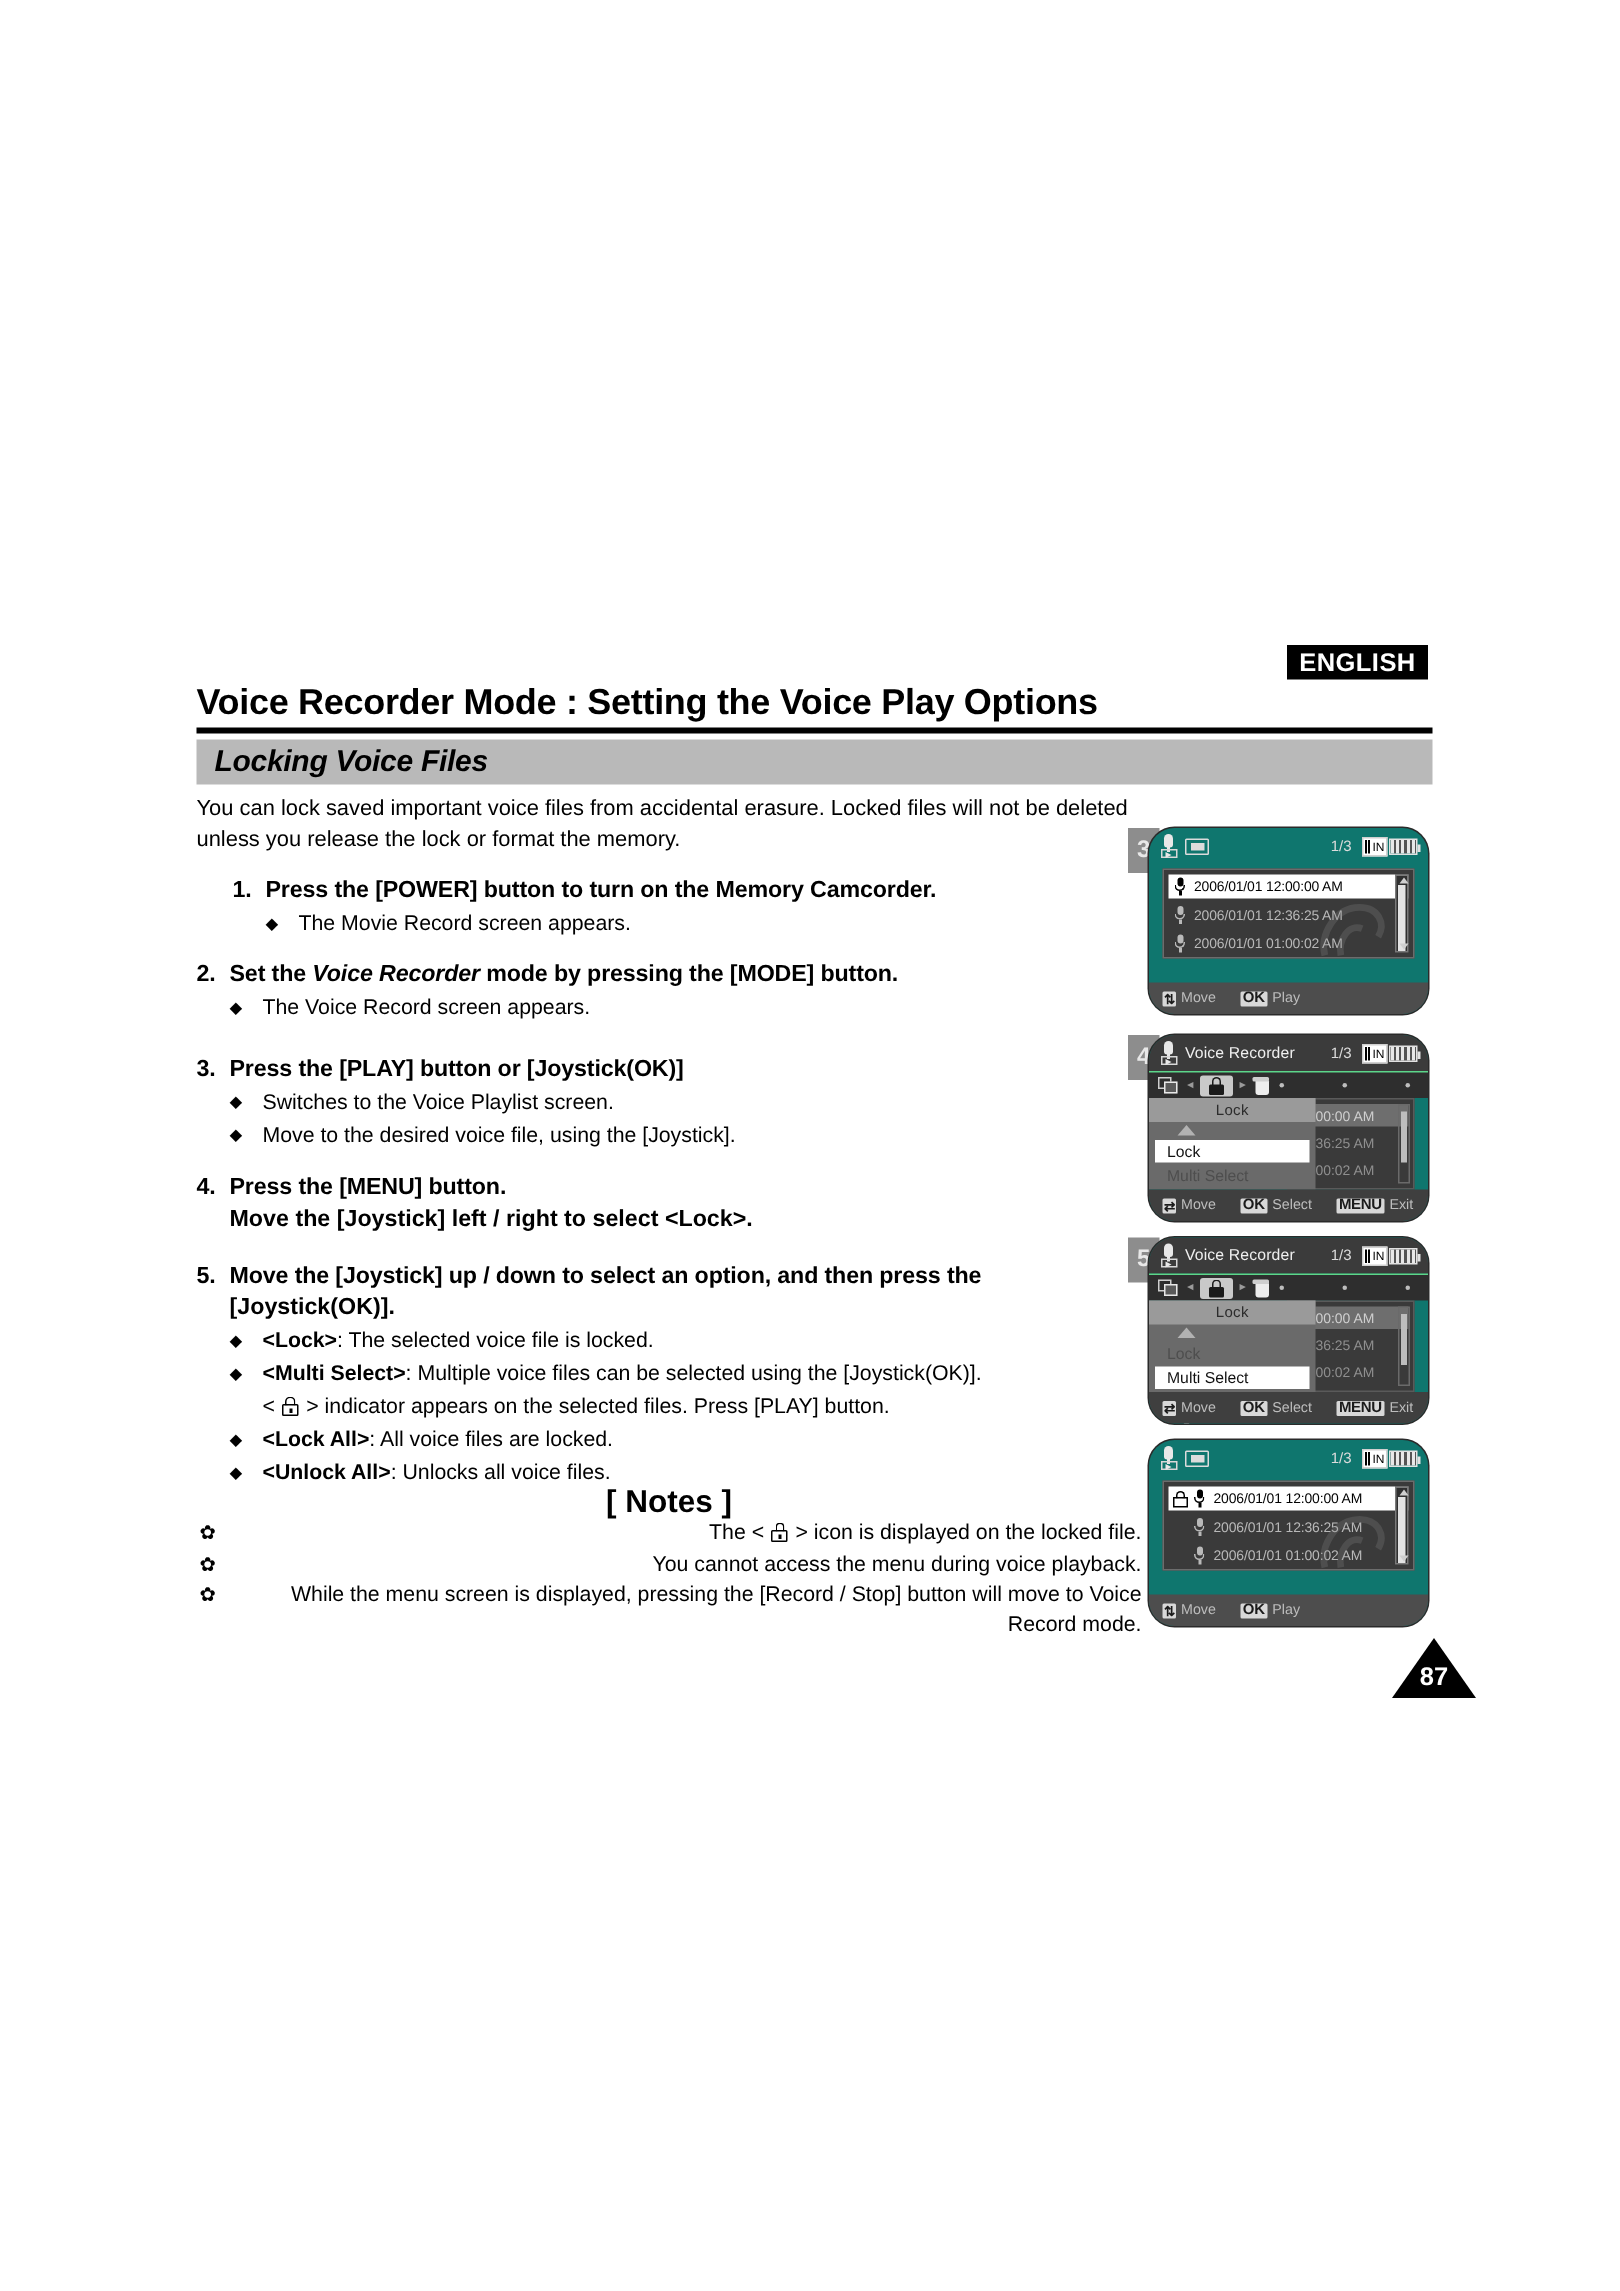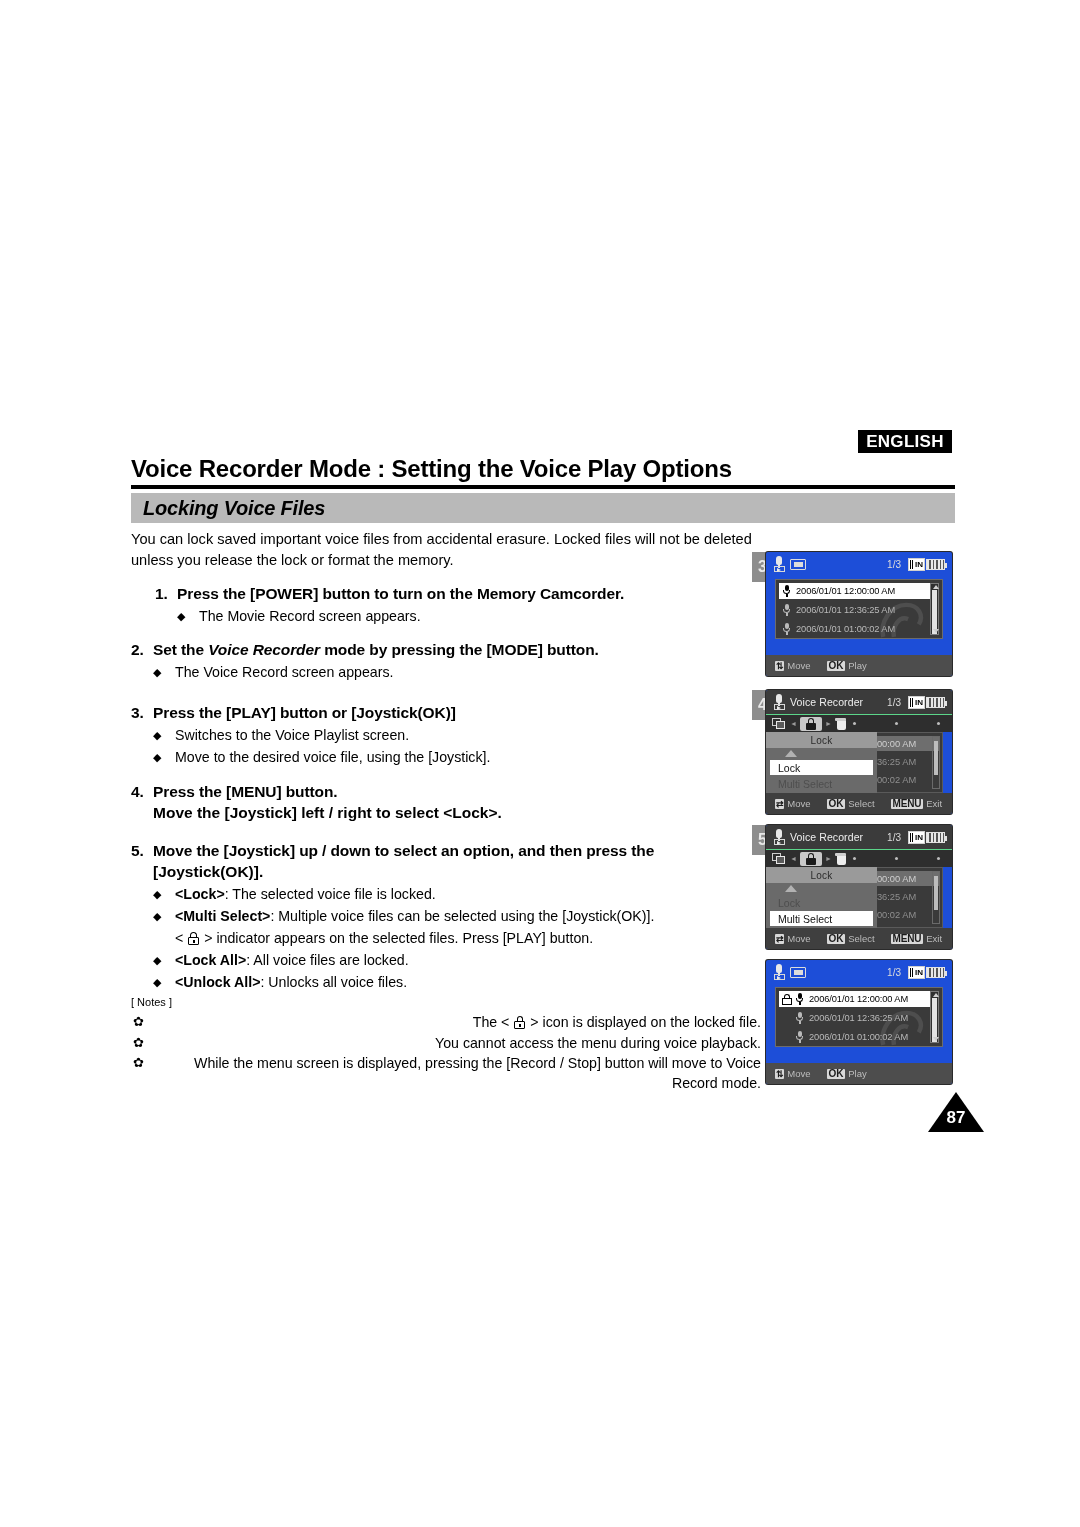--- a/index.html
+++ b/index.html
@@ -174,23 +174,24 @@
   }
 
   
   #notes {
     position: absolute;
     left: 131px;
     top: 992px;
     width: 630px;
   }
   #notes-title {
-    font-size: 11px;
-    font-weight: normal;
+    font-size: 21px;
+    font-weight: bold;
     line-height: 20px;
+    text-align: center;
   }
   .note {
     position: relative;
     font-size: 14.2px;
     line-height: 19.5px;
     padding-left: 25px;
     margin-top: 1px;
   }
   .note .club {
     position: absolute;
@@ -221,22 +222,22 @@
     display: flex;
     align-items: center;
     justify-content: center;
   }
   .lcd {
     position: absolute;
     left: 14px;
     top: 0;
     width: 186px;
     height: 124px;
-    background: #1d4ed8;
-    border-radius: 2px;
+    background: #0f766e;
+    border-radius: 17px;
     overflow: hidden;
     box-shadow: 0 0 0 1px #2a2a2a;
   }
 
   
   .lcd-top {
     position: absolute;
     left: 0; top: 0;
     width: 186px; height: 24px;
     display: flex;
@@ -316,21 +317,21 @@
     display: flex;
     align-items: center;
     flex: 0 0 auto;
   }
   .batt .memtag {
     display: flex;
     align-items: center;
     background: #ffffff;
     color: #000;
     font-size: 8px;
-    font-weight: bold;
+    font-weight: normal;
     height: 11px;
     padding: 0 1px 0 0;
     line-height: 11px;
     border: 1px solid #d0d0d0;
   }
   .batt .memtag .bars {
     display: inline-block;
     width: 4px; height: 9px;
     background: repeating-linear-gradient(to right,#000 0 1px,#fff 1px 2px);
     margin: 0 1px;

